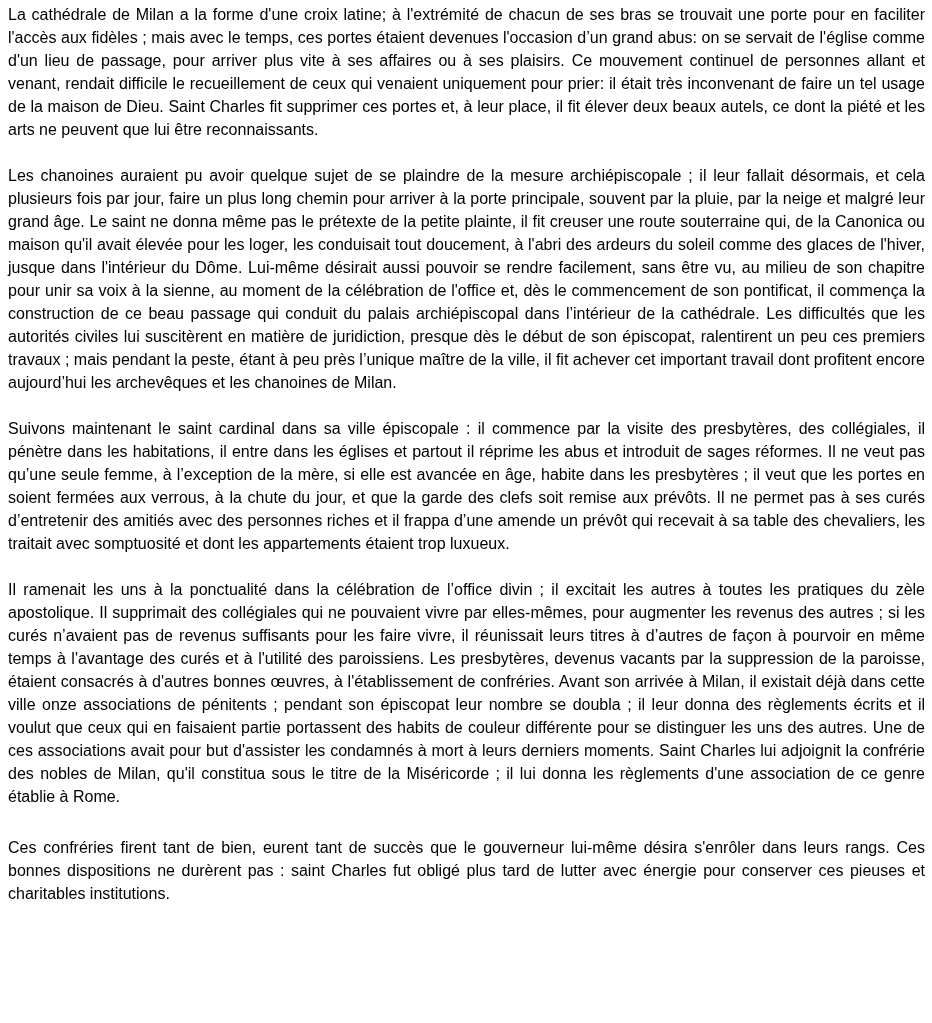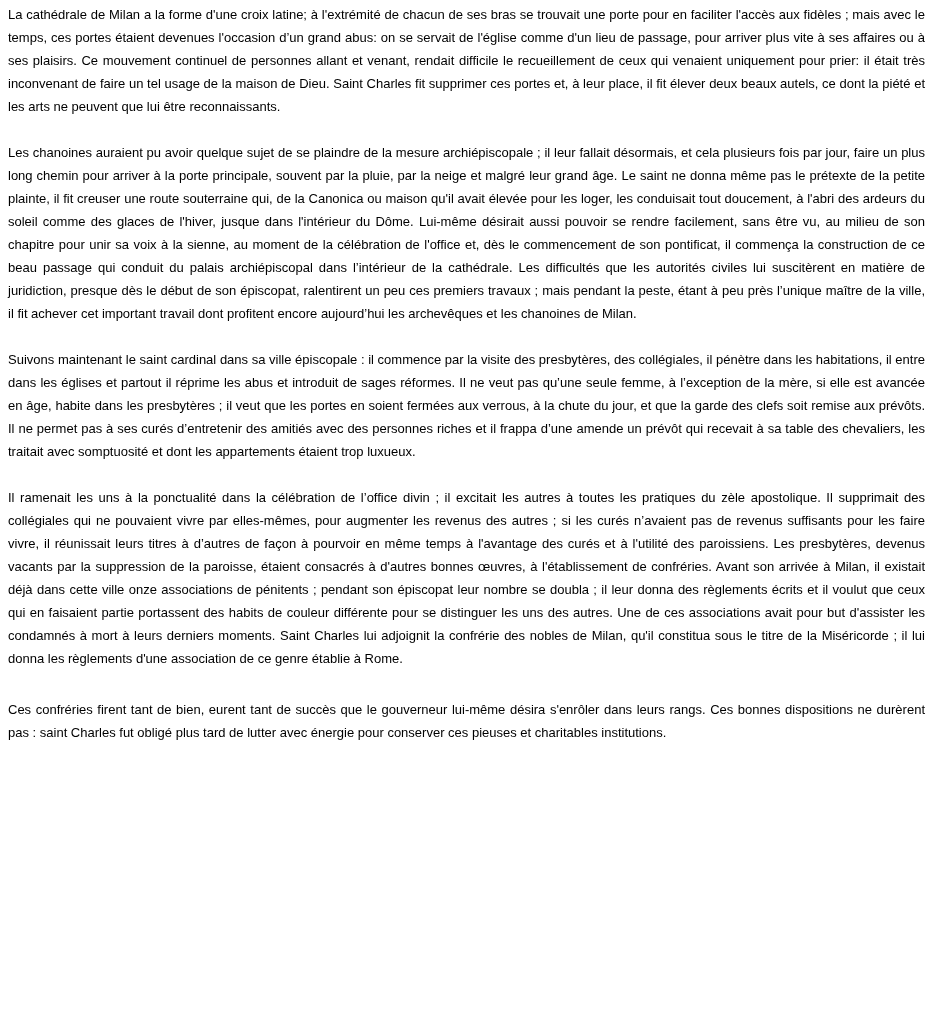--- a/index.html
+++ b/index.html
@@ -8,21 +8,21 @@
     background: #ffffff;
   }
   .page {
     box-sizing: border-box;
     width: 932px;
     height: 1023px;
     overflow: hidden;
     background: #ffffff;
     padding: 3px 7px 0 8px;
     font-family: "Liberation Sans", "DejaVu Sans", sans-serif;
-    font-size: 13px;
+    font-size: 16px;
     line-height: 23px;
     color: #000000;
     text-align: justify;
     text-justify: inter-word;
   }
   .page p {
     margin: 0 0 23px 0;
     padding: 0;
   }
   .page p:last-child {

